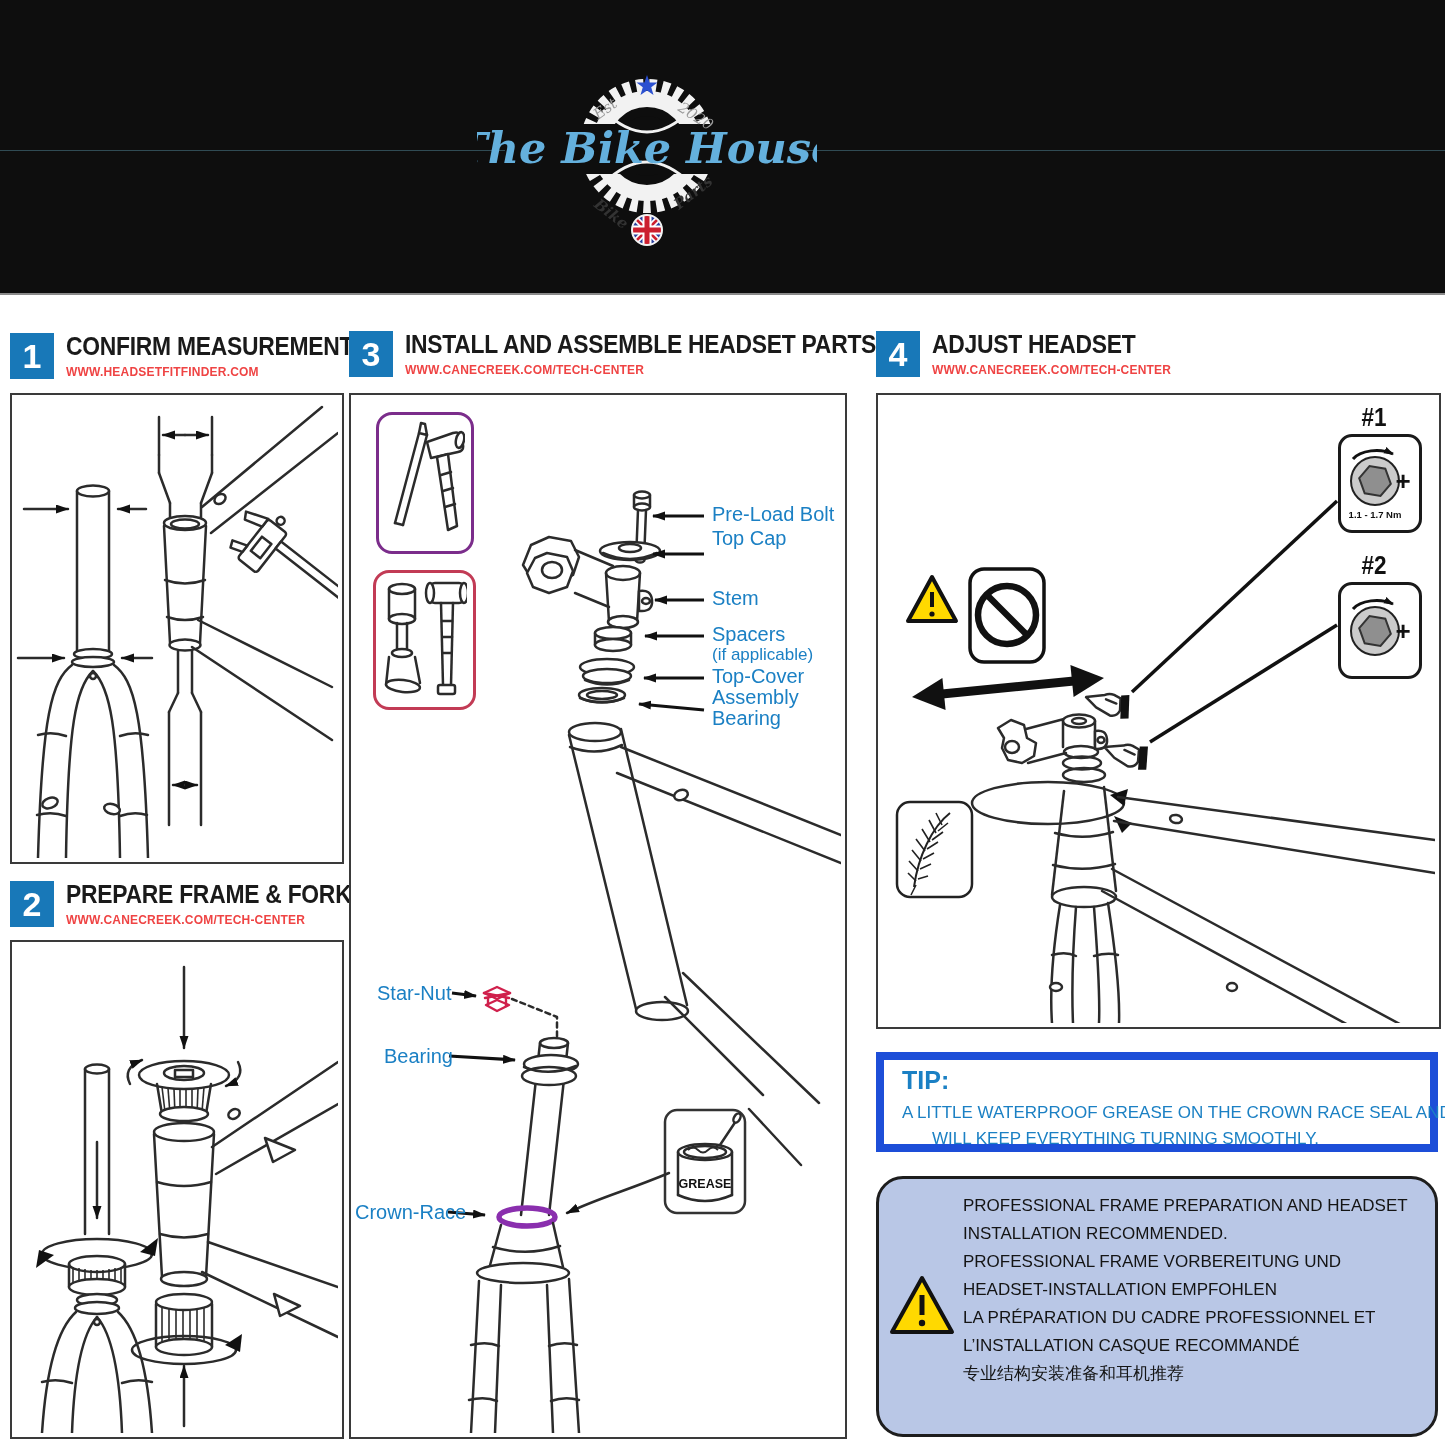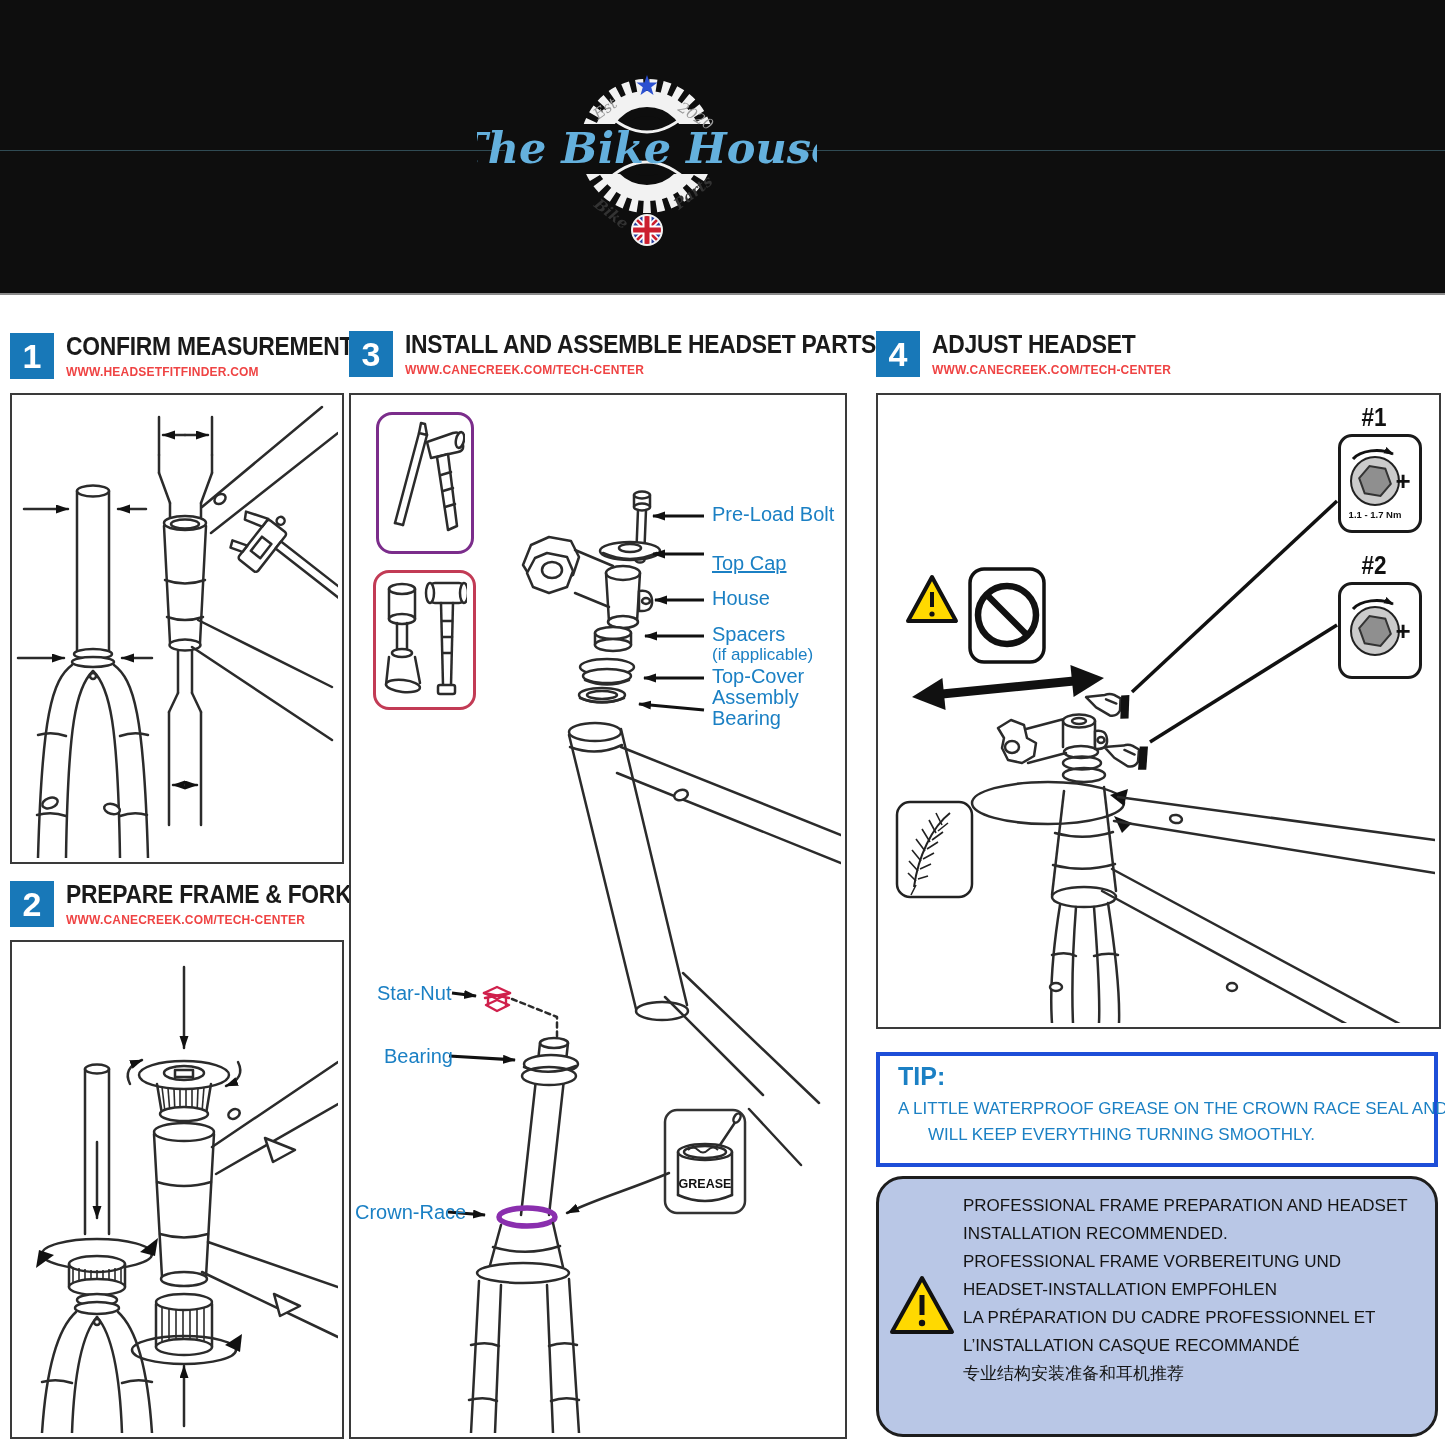--- a/index.html
+++ b/index.html
@@ -22,21 +22,21 @@
   .tb-purple{border:3px solid #7b2d8b;}
   .tb-red{border:3px solid #c23b55;}
   
   .plbl{position:absolute;color:#1b80c4;font-size:20px;line-height:20px;white-space:nowrap;}
   .plbl.small{font-size:17px;}
   
   .hexlbl{position:absolute;font-weight:bold;font-size:25px;color:#111;transform:scaleX(.9);}
   .hexbox{position:absolute;width:78px;height:93px;border:3px solid #1a1a1a;border-radius:14px;background:#fff;}
   .hexbox.h2{height:91px;}
   
-  .tipbox{position:absolute;left:876px;top:1052px;width:562px;height:115px;border:4px solid #1d4ed8;background:#fff;box-sizing:border-box;}
+  .tipbox{position:absolute;left:876px;top:1052px;width:562px;height:100px;border:8px solid #1d4ed8;background:#fff;box-sizing:border-box;}
   .tiphead{position:absolute;left:18px;top:6px;font-weight:bold;font-size:25px;color:#1b80c4;}
   .tipline{position:absolute;left:18px;color:#1b80c4;font-size:17px;line-height:26px;white-space:nowrap;}
   
   .warnbox{position:absolute;left:876px;top:1176px;width:562px;height:261px;background:#b9c7e6;
            border:3px solid #1d1d1d;border-radius:27px;box-sizing:border-box;}
   .warntxt{position:absolute;left:84px;top:13px;width:446px;font-size:17px;line-height:28px;color:#141414;}
   .warn-tri{position:absolute;left:10px;top:96px;}
   
   .ln{stroke:#2b2b2b;stroke-width:2.5;fill:none;stroke-linecap:round;stroke-linejoin:round;}
   .lnf{stroke:#2b2b2b;stroke-width:2.5;fill:#fff;stroke-linecap:round;stroke-linejoin:round;}
@@ -442,22 +442,22 @@
         <line x1="353" y1="241" x2="294" y2="241" marker-end="url(#ar3)"></line>
         <line x1="353" y1="283" x2="293" y2="283" marker-end="url(#ar3)"></line>
         <line x1="353" y1="315" x2="288" y2="309" marker-end="url(#ar3)"></line>
         <line x1="101" y1="598" x2="125" y2="601" marker-end="url(#ar3)"></line>
         <line x1="98" y1="661" x2="164" y2="665" marker-end="url(#ar3)"></line>
         <line x1="97" y1="817" x2="134" y2="820" marker-end="url(#ar3)"></line>
       </g>
     </svg>
 
     <div class="plbl" style="left:361px;top:109px;">Pre-Load Bolt</div>
-    <div class="plbl" style="left:361px;top:158px;text-decoration:underline;">Top Cap</div>
-    <div class="plbl" style="left:361px;top:193px;">House</div>
+    <div class="plbl" style="left:361px;top:133px;">Top Cap</div>
+    <div class="plbl" style="left:361px;top:193px;">Stem</div>
     <div class="plbl" style="left:361px;top:229px;">Spacers</div>
     <div class="plbl small" style="left:361px;top:250px;">(if applicable)</div>
     <div class="plbl" style="left:361px;top:271px;">Top-Cover</div>
     <div class="plbl" style="left:361px;top:292px;">Assembly</div>
     <div class="plbl" style="left:361px;top:313px;">Bearing</div>
     <div class="plbl" style="left:26px;top:588px;">Star-Nut</div>
     <div class="plbl" style="left:33px;top:651px;">Bearing</div>
     <div class="plbl" style="left:4px;top:807px;">Crown-Race</div>
   </div>
 

